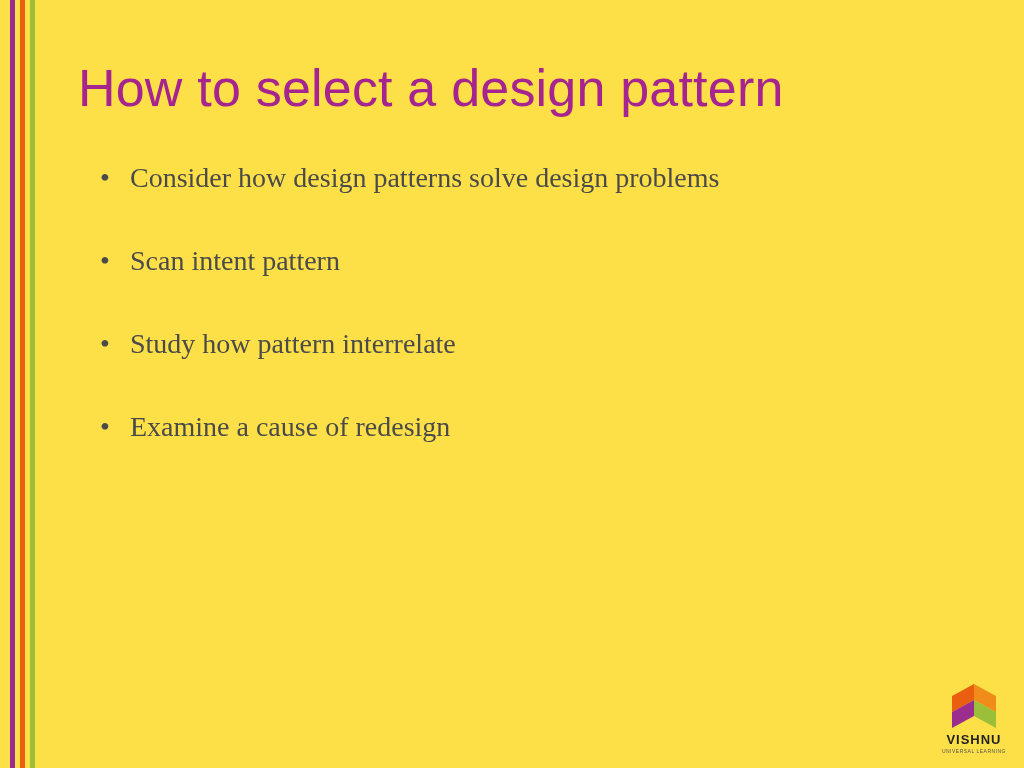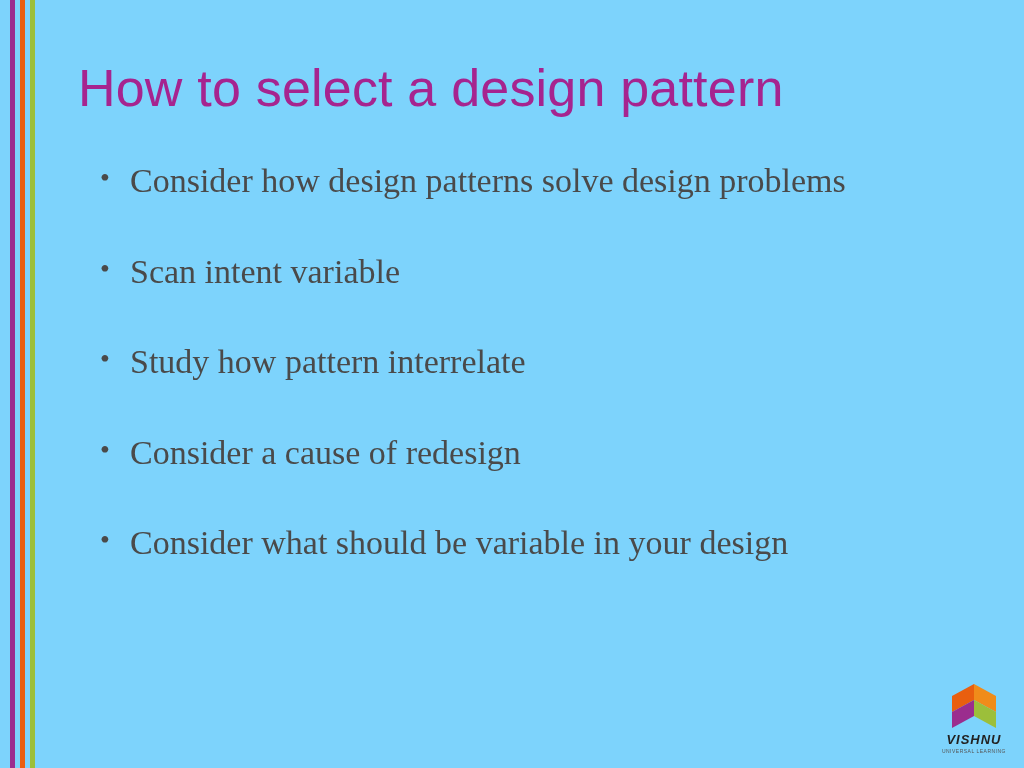--- a/index.html
+++ b/index.html
@@ -1,21 +1,21 @@
 <!DOCTYPE html>
 <html><head>
 <meta charset="utf-8">
 <style>
   * { margin: 0; padding: 0; box-sizing: border-box; }
   html, body { width: 1024px; height: 768px; overflow: hidden; background: #fff; font-family: "Times New Roman", Times, serif; }
   .slide {
     position: relative;
     width: 1024px;
     height: 768px;
-    background: #7dd3fc;
+    background: #fde047;
   }
   .stripes {
     position: absolute;
     left: 10px;
     top: 0;
     bottom: 0;
     display: flex;
     gap: 5px;
   }
   .stripe { width: 5px; height: 100%; }
@@ -35,21 +35,21 @@
     color: #a6248f;
     letter-spacing: 0.2px;
     margin-bottom: 42px;
   }
   ul.bullets {
     list-style: none;
     padding-left: 22px;
   }
   ul.bullets li {
     position: relative;
-    font-size: 34px;
+    font-size: 28px;
     color: #4a4a4a;
     line-height: 1.25;
     margin-bottom: 48px;
     padding-left: 30px;
   }
   ul.bullets li::before {
     content: "•";
     position: absolute;
     left: 0;
     top: 0;
@@ -67,21 +67,20 @@
     width: 56px;
     height: 48px;
     margin: 0 auto 2px auto;
     position: relative;
   }
   .logo-text {
     font-size: 13px;
     font-weight: 700;
     letter-spacing: 1px;
     color: #222;
-    font-style: italic;
   }
   .logo-sub {
     font-size: 5px;
     letter-spacing: 0.5px;
     color: #555;
     margin-top: 1px;
   }
 </style>
 </head>
 <body>
@@ -91,24 +90,23 @@
   <div class="stripes">
     <div class="stripe s1"></div>
     <div class="stripe s2"></div>
     <div class="stripe s3"></div>
   </div>
 
   <div class="content">
     <h1 class="title">How to select a design pattern</h1>
     <ul class="bullets">
       <li>Consider how design patterns solve design problems</li>
-      <li>Scan intent variable</li>
+      <li>Scan intent pattern</li>
       <li>Study how pattern interrelate</li>
-      <li>Consider a cause of redesign</li>
-      <li>Consider what should be variable in your design</li>
+      <li>Examine a cause of redesign</li>
     </ul>
   </div>
 
   <div class="logo">
     <div class="logo-mark">
       <svg viewBox="0 0 56 48" width="56" height="48">
         <polygon points="6,14 28,2 28,18 6,30" fill="#e95f0f"></polygon>
         <polygon points="28,2 50,14 50,30 28,18" fill="#f08c1a"></polygon>
         <polygon points="6,30 28,18 28,34 6,46" fill="#9b2d8e"></polygon>
         <polygon points="28,18 50,30 50,46 28,34" fill="#9cbf3a"></polygon>

